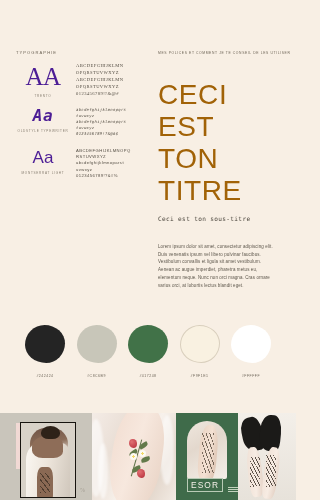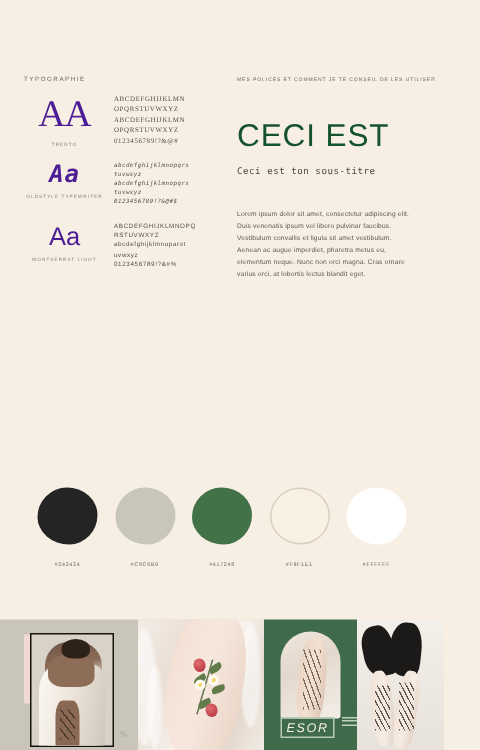--- a/index.html
+++ b/index.html
@@ -127,25 +127,25 @@
     font-size: 3.35px;
     letter-spacing: 0.62px;
     color: #6d6456;
     text-transform: uppercase;
     margin-bottom: 24px;
     white-space: nowrap;
   }
 
   .big-title {
     font-family: "Liberation Sans", sans-serif;
-    font-size: 21px;
+    font-size: 28px;
     font-weight: 300;
     line-height: 1.14;
     letter-spacing: 0.6px;
-    color: #14532d;
+    color: #a16207;
     text-transform: uppercase;
   }
 
   .subtitle {
     font-family: "DejaVu Sans Mono", monospace;
     font-size: 6.1px;
     letter-spacing: 0.35px;
     color: #4a453c;
     margin-top: 8px;
   }
@@ -348,23 +348,22 @@
     position: absolute;
     left: 15px; top: 12px;
     width: 12px; height: 40px;
     background: repeating-linear-gradient(70deg,#4a3d30 0 0.8px,transparent 0.8px 3.4px);
     opacity: .72;
   }
   .p3-logo {
     position: absolute;
     left: 11px; bottom: 8px;
     display: flex;
-    align-items: flex-start;
+    align-items: flex-end;
     gap: 5px;
-    font-style: italic;
   }
   .p3-logo-text {
     font-family: "Liberation Sans", sans-serif;
     font-size: 8.4px;
     letter-spacing: 1.1px;
     color: #f3efe7;
     border: 0.6px solid #b9cbb6;
     padding: 1px 3px;
   }
   .p3-logo-lines {
@@ -451,20 +450,21 @@
         </div>
 
       </div>
     </div>
 
     <div class="text-panel">
       <div class="kicker">MES POLICES ET COMMENT JE TE CONSEIL DE LES UTILISER</div>
 
       <div class="big-title">
         <div>CECI EST</div>
+        <div>TON TITRE</div>
       </div>
 
       <div class="subtitle">Ceci est ton sous-titre</div>
 
       <div class="body-copy">Lorem ipsum dolor sit amet, consectetur adipiscing elit. Duis venenatis ipsum vel libero pulvinar faucibus. Vestibulum convallis et ligula sit amet vestibulum. Aenean ac augue imperdiet, pharetra metus eu, elementum neque. Nunc non orci magna. Cras ornare varius orci, at lobortis lectus blandit eget.</div>
     </div>
 
   </div>
 
   <div class="palette">

